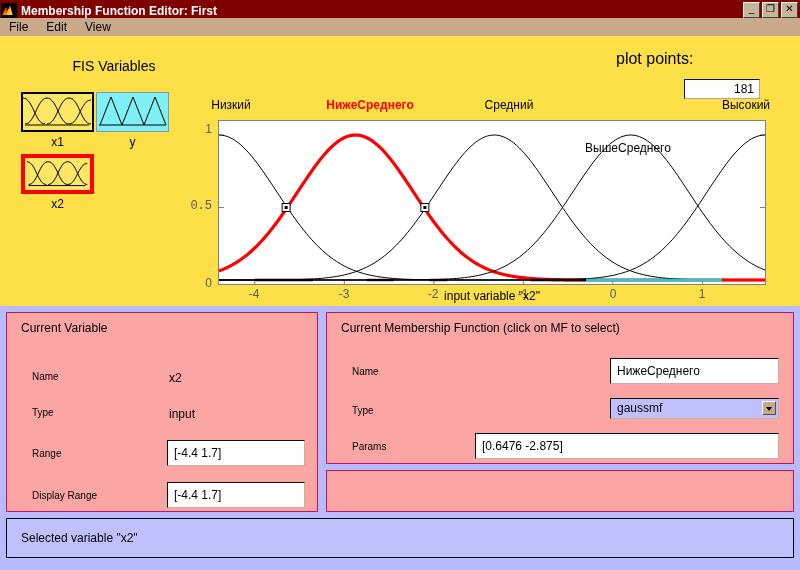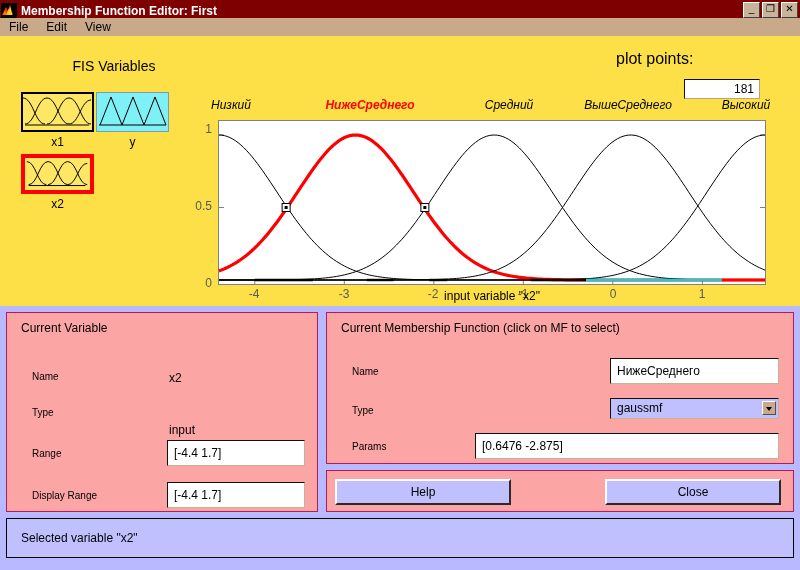--- a/index.html
+++ b/index.html
@@ -86,21 +86,20 @@
   #axes-wrap{
     position:absolute;left:218px;top:62px;width:548px;height:208px;
   }
   #axes-frame{
     position:absolute;left:0;top:22px;width:548px;height:165px;
     border:1px solid #808080;box-sizing:border-box;background:#fff;
   }
   .mf-name{
     position:absolute;top:0px;font-size:12px;color:#000;white-space:nowrap;
     transform:translateX(-50%);
-    font-style:italic;
   }
   .mf-name.sel{color:#ff0000;font-weight:bold;}
   .ytick-lbl{
     position:absolute;font-size:12px;color:#5a5a5a;text-align:right;white-space:nowrap;
   }
   .xtick-lbl{
     position:absolute;font-size:12px;color:#5a5a5a;white-space:nowrap;
     transform:translateX(-50%);
   }
   #xaxis-label{
@@ -226,25 +225,25 @@
 
   <div id="plot-points-label">plot points:</div>
   <div id="plot-points-input">181</div>
 
   <div id="axes-wrap">
     <div id="axes-frame"></div>
 
     <div class="mf-name" style="left:13px;">Низкий</div>
     <div class="mf-name sel" style="left:152px;">НижеСреднего</div>
     <div class="mf-name" style="left:271px;margin-left:20px;">Средний</div>
-    <div class="mf-name" style="left:410px;">ВышеСреднего</div>
+    <div class="mf-name" style="left:410px;margin-top:43px;">ВышеСреднего</div>
     <div class="mf-name" style="left:528px;">Высокий</div>
 
     <div class="ytick-lbl" style="left:-24px;top:24px;width:18px;">1</div>
-    <div class="ytick-lbl" style="left:-32px;top:101px;width:26px;">0.5</div>
+    <div class="ytick-lbl" style="left:-32px;top:101px;width:26px;font-family:Liberation Mono, monospace;">0.5</div>
     <div class="ytick-lbl" style="left:-24px;top:178px;width:18px;">0</div>
 
     <div class="xtick-lbl" style="left:36px;top:189px;">-4</div>
     <div class="xtick-lbl" style="left:126px;top:189px;">-3</div>
     <div class="xtick-lbl" style="left:215px;top:189px;">-2</div>
     <div class="xtick-lbl" style="left:305px;top:189px;">-1</div>
     <div class="xtick-lbl" style="left:395px;top:189px;">0</div>
     <div class="xtick-lbl" style="left:484px;top:189px;">1</div>
 
     <div id="xaxis-label">input variable "x2"</div>
@@ -286,21 +285,21 @@
 
 <div id="lower">
 
   <div class="panel" style="left:6px;top:6px;width:312px;height:200px;">
     <div class="panel-title">Current Variable</div>
 
     <div class="fld-lbl" style="left:14px;top:58px;">Name</div>
     <div class="fld-val" style="left:162px;top:58px;">x2</div>
 
     <div class="fld-lbl" style="left:14px;top:94px;">Type</div>
-    <div class="fld-val" style="left:162px;top:110px;">input</div>
+    <div class="fld-val" style="left:162px;top:94px;">input</div>
 
     <div class="fld-lbl" style="left:14px;top:135px;">Range</div>
     <div class="textbox" style="left:160px;top:127px;width:138px;height:26px;line-height:24px;">[-4.4 1.7]</div>
 
     <div class="fld-lbl" style="left:14px;top:177px;text-align:center;">Display Range</div>
     <div class="textbox" style="left:160px;top:169px;width:138px;height:26px;line-height:24px;">[-4.4 1.7]</div>
   </div>
 
   <div class="panel" style="left:326px;top:6px;width:468px;height:152px;">
     <div class="panel-title">Current Membership Function (click on MF to select)</div>
@@ -314,24 +313,18 @@
       <span class="arrowbtn">
           <i></i>
         </span>
     </div>
 
     <div class="fld-lbl" style="left:14px;top:128px;">Params</div>
     <div class="textbox" style="left:148px;top:120px;width:304px;height:26px;line-height:24px;">[0.6476 -2.875]</div>
   </div>
 
   <div class="panel" style="left:326px;top:164px;width:468px;height:42px;">
-    <div class="btn" style="left:8px;top:8px;width:176px;height:26px;line-height:22px;">
-        <span>Help</span>
-      </div>
-    <div class="btn" style="left:278px;top:8px;width:176px;height:26px;line-height:22px;">
-        <span>Close</span>
-      </div>
   </div>
 
   <div id="status-panel">
     <div id="status-text">Selected variable "x2"</div>
   </div>
 </div>
 
 </body></html>

